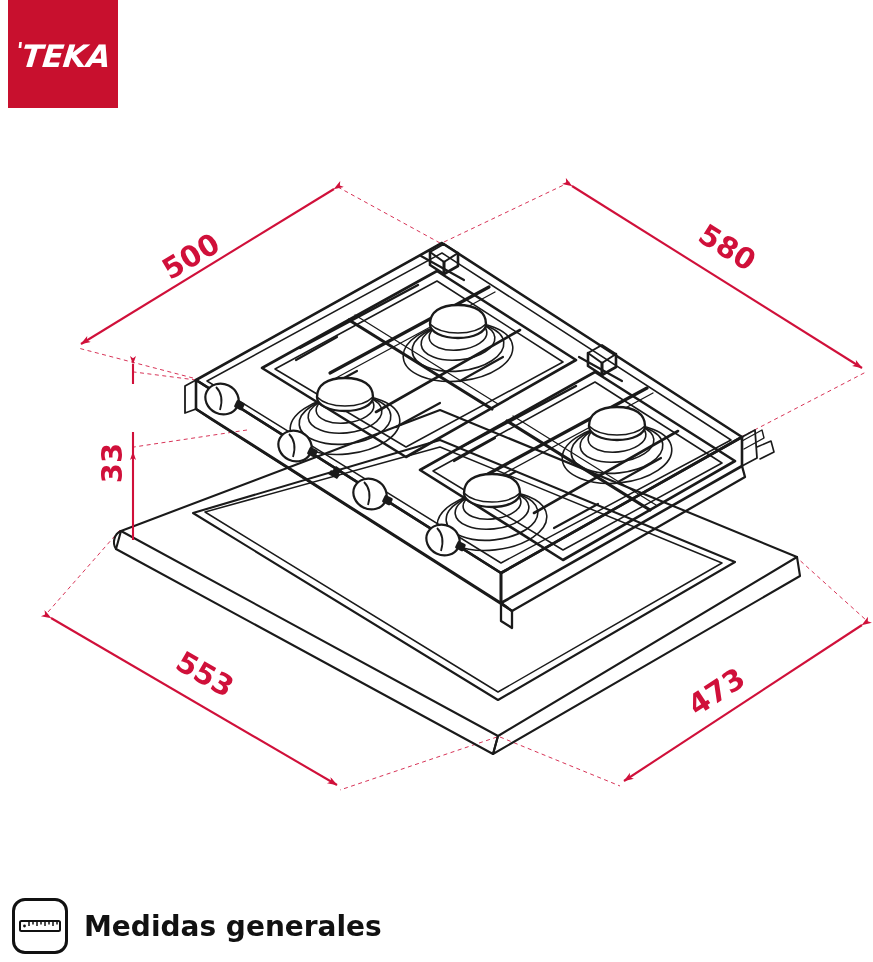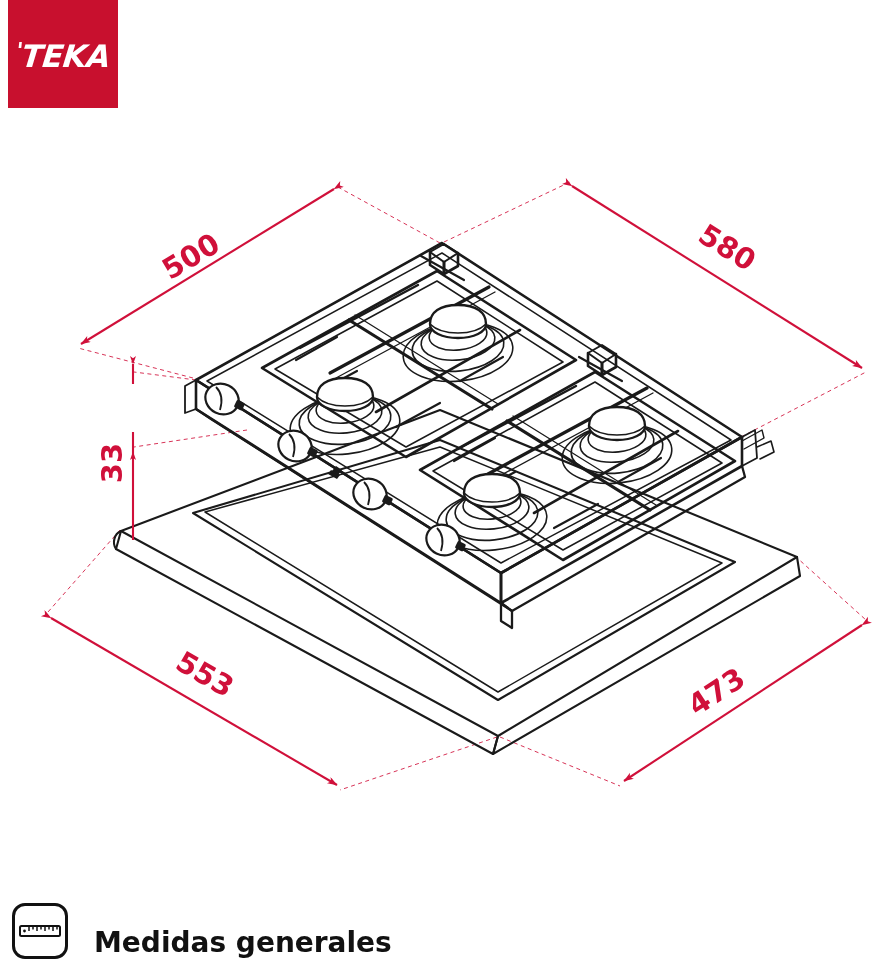--- a/index.html
+++ b/index.html
@@ -16,21 +16,21 @@
     text-align:center;color:#ffffff;
     font-family:"DejaVu Sans","Liberation Sans",sans-serif;
     font-weight:bold;font-size:31px;letter-spacing:-0.5px;
     font-style:italic;
     transform:skewX(-6deg);
   }
   #logo-text .tick{font-size:22px;vertical-align:top;}
   #drawing{position:absolute;left:0;top:0;width:873px;height:962px;}
   #caption-row{
     position:absolute;left:12px;top:893px;height:66px;
-    display:flex;align-items:flex-end;gap:26px;
+    display:flex;align-items:center;gap:16px;
   }
   #ruler-icon-box{
     width:56px;height:56px;border:3px solid #111;border-radius:13px;
     display:flex;align-items:center;justify-content:center;
     box-sizing:border-box;background:#fff;
   }
   #caption-text{
     font-family:"DejaVu Sans","Liberation Sans",sans-serif;
     font-weight:bold;font-size:28px;color:#111;letter-spacing:0px;
     white-space:nowrap;

